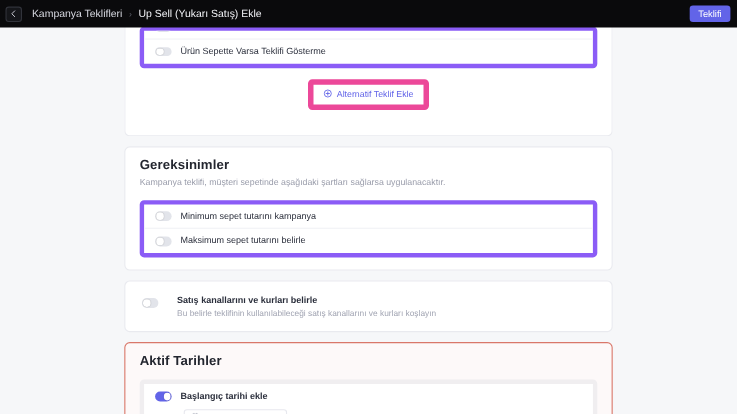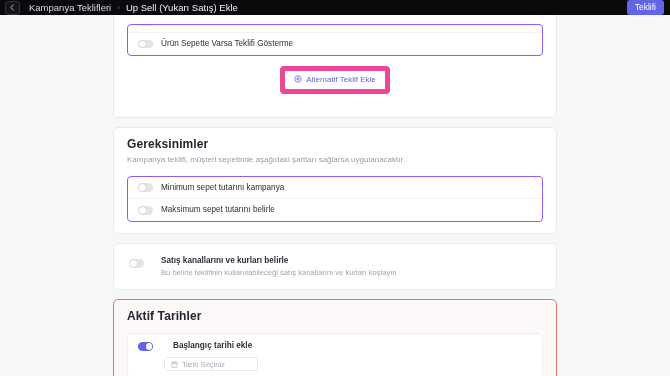--- a/index.html
+++ b/index.html
@@ -16,21 +16,21 @@
     color: #1f2330;
     font-size: 11px;
     -webkit-font-smoothing: antialiased;
   }
 
   
   .topbar {
     position: absolute;
     top: 0; left: 0;
     width: 670px;
-    height: 15px;
+    height: 25px;
     background: #0a0a0c;
     display: flex;
     align-items: center;
     padding: 0 6px 0 5px;
     z-index: 20;
   }
   .back-btn {
     width: 15px;
     height: 14px;
     border: 1px solid #31333b;
@@ -113,21 +113,21 @@
   .card-desc {
     font-size: 8px;
     color: #9a9dab;
     padding: 4px 13px 0;
     line-height: 1.35;
   }
   .card-body { padding: 10px 13px 11px; }
 
   
   .panel {
-    border: 1px solid #8b5cf6;
+    border: 4px solid #8b5cf6;
     border-radius: 4px;
     overflow: hidden;
   }
   .panel-row {
     display: flex;
     align-items: center;
     gap: 8px;
     padding: 6px 10px;
   }
   .panel-row + .panel-row { border-top: 1px solid #f1f2f5; }
@@ -208,22 +208,21 @@
     border: 1px solid #d9776a;
     background: #fdf9f9;
   }
   .card.highlight .panel {
     background: #ffffff;
     border-color: #f0eef0;
   }
   .date-group { padding: 7px 10px 7px; }
   .date-head {
     display: flex;
-    align-items: center;
-    gap: 20px;
+    gap: 8px;
   }
   .date-input {
     margin: 6px 0 0 26px;
     width: 94px;
     height: 14px;
     border: 1px solid #e7e8ee;
     border-radius: 3px;
     background: #ffffff;
     display: flex;
     align-items: center;

